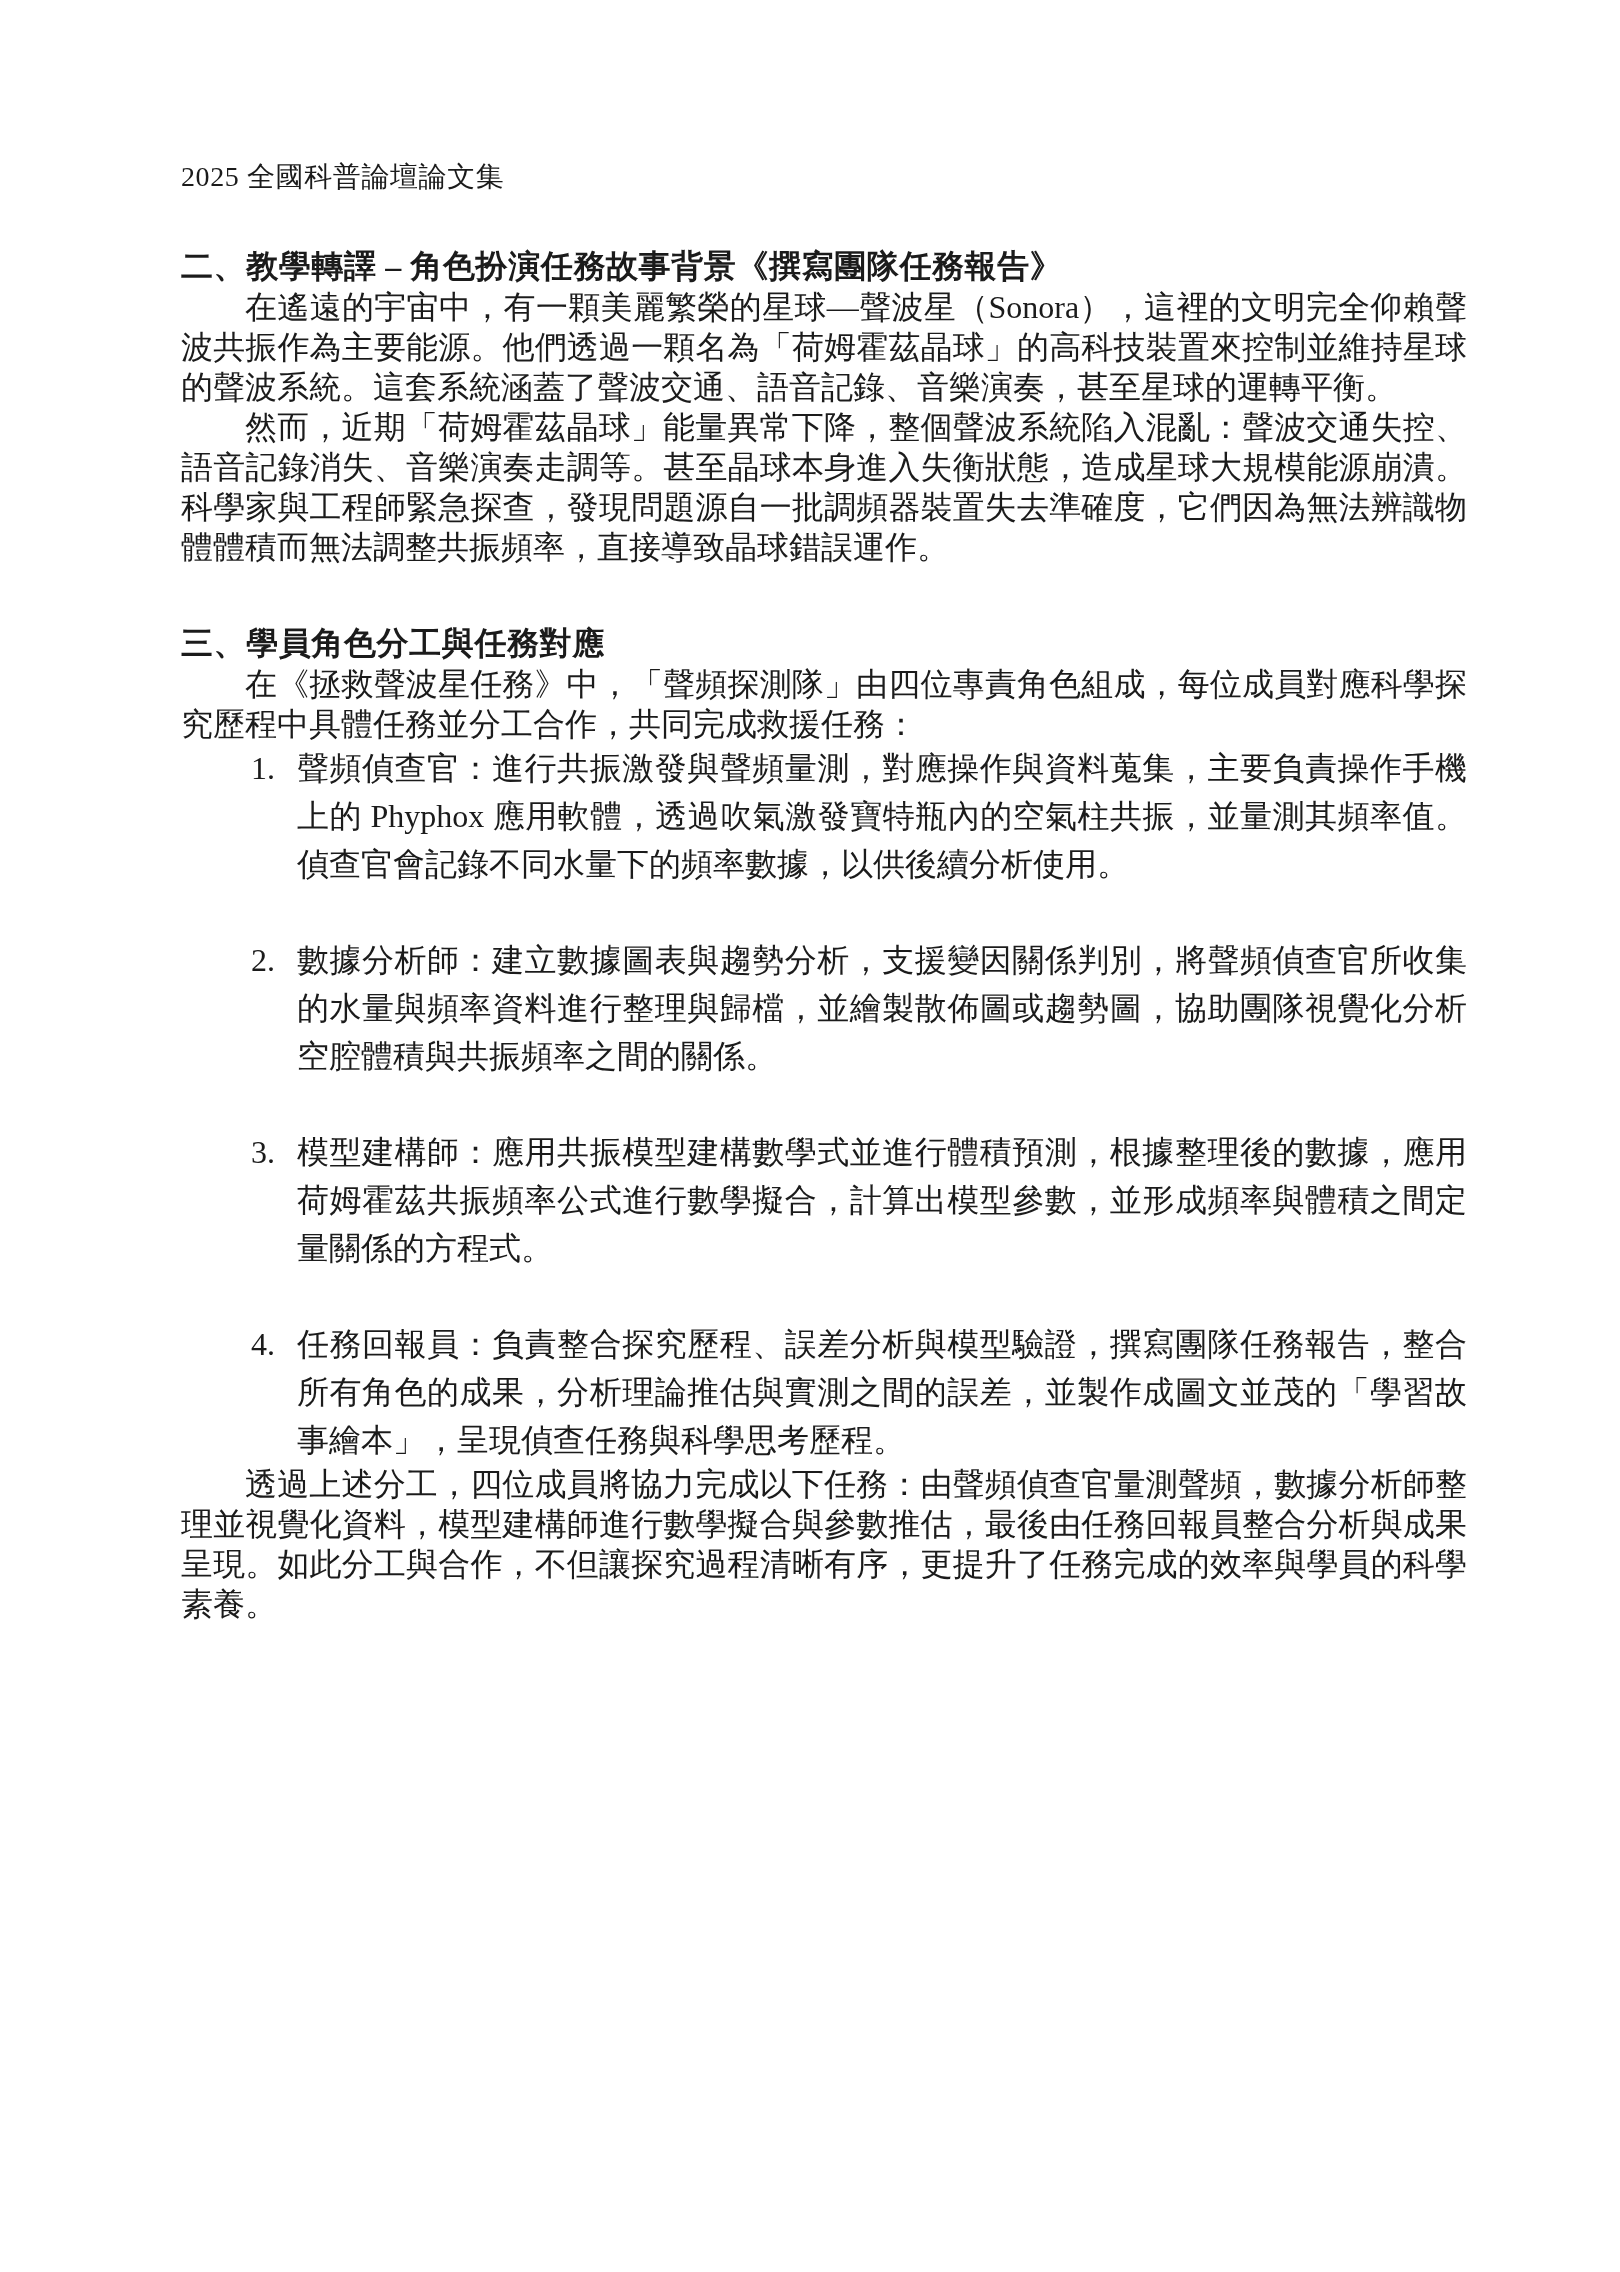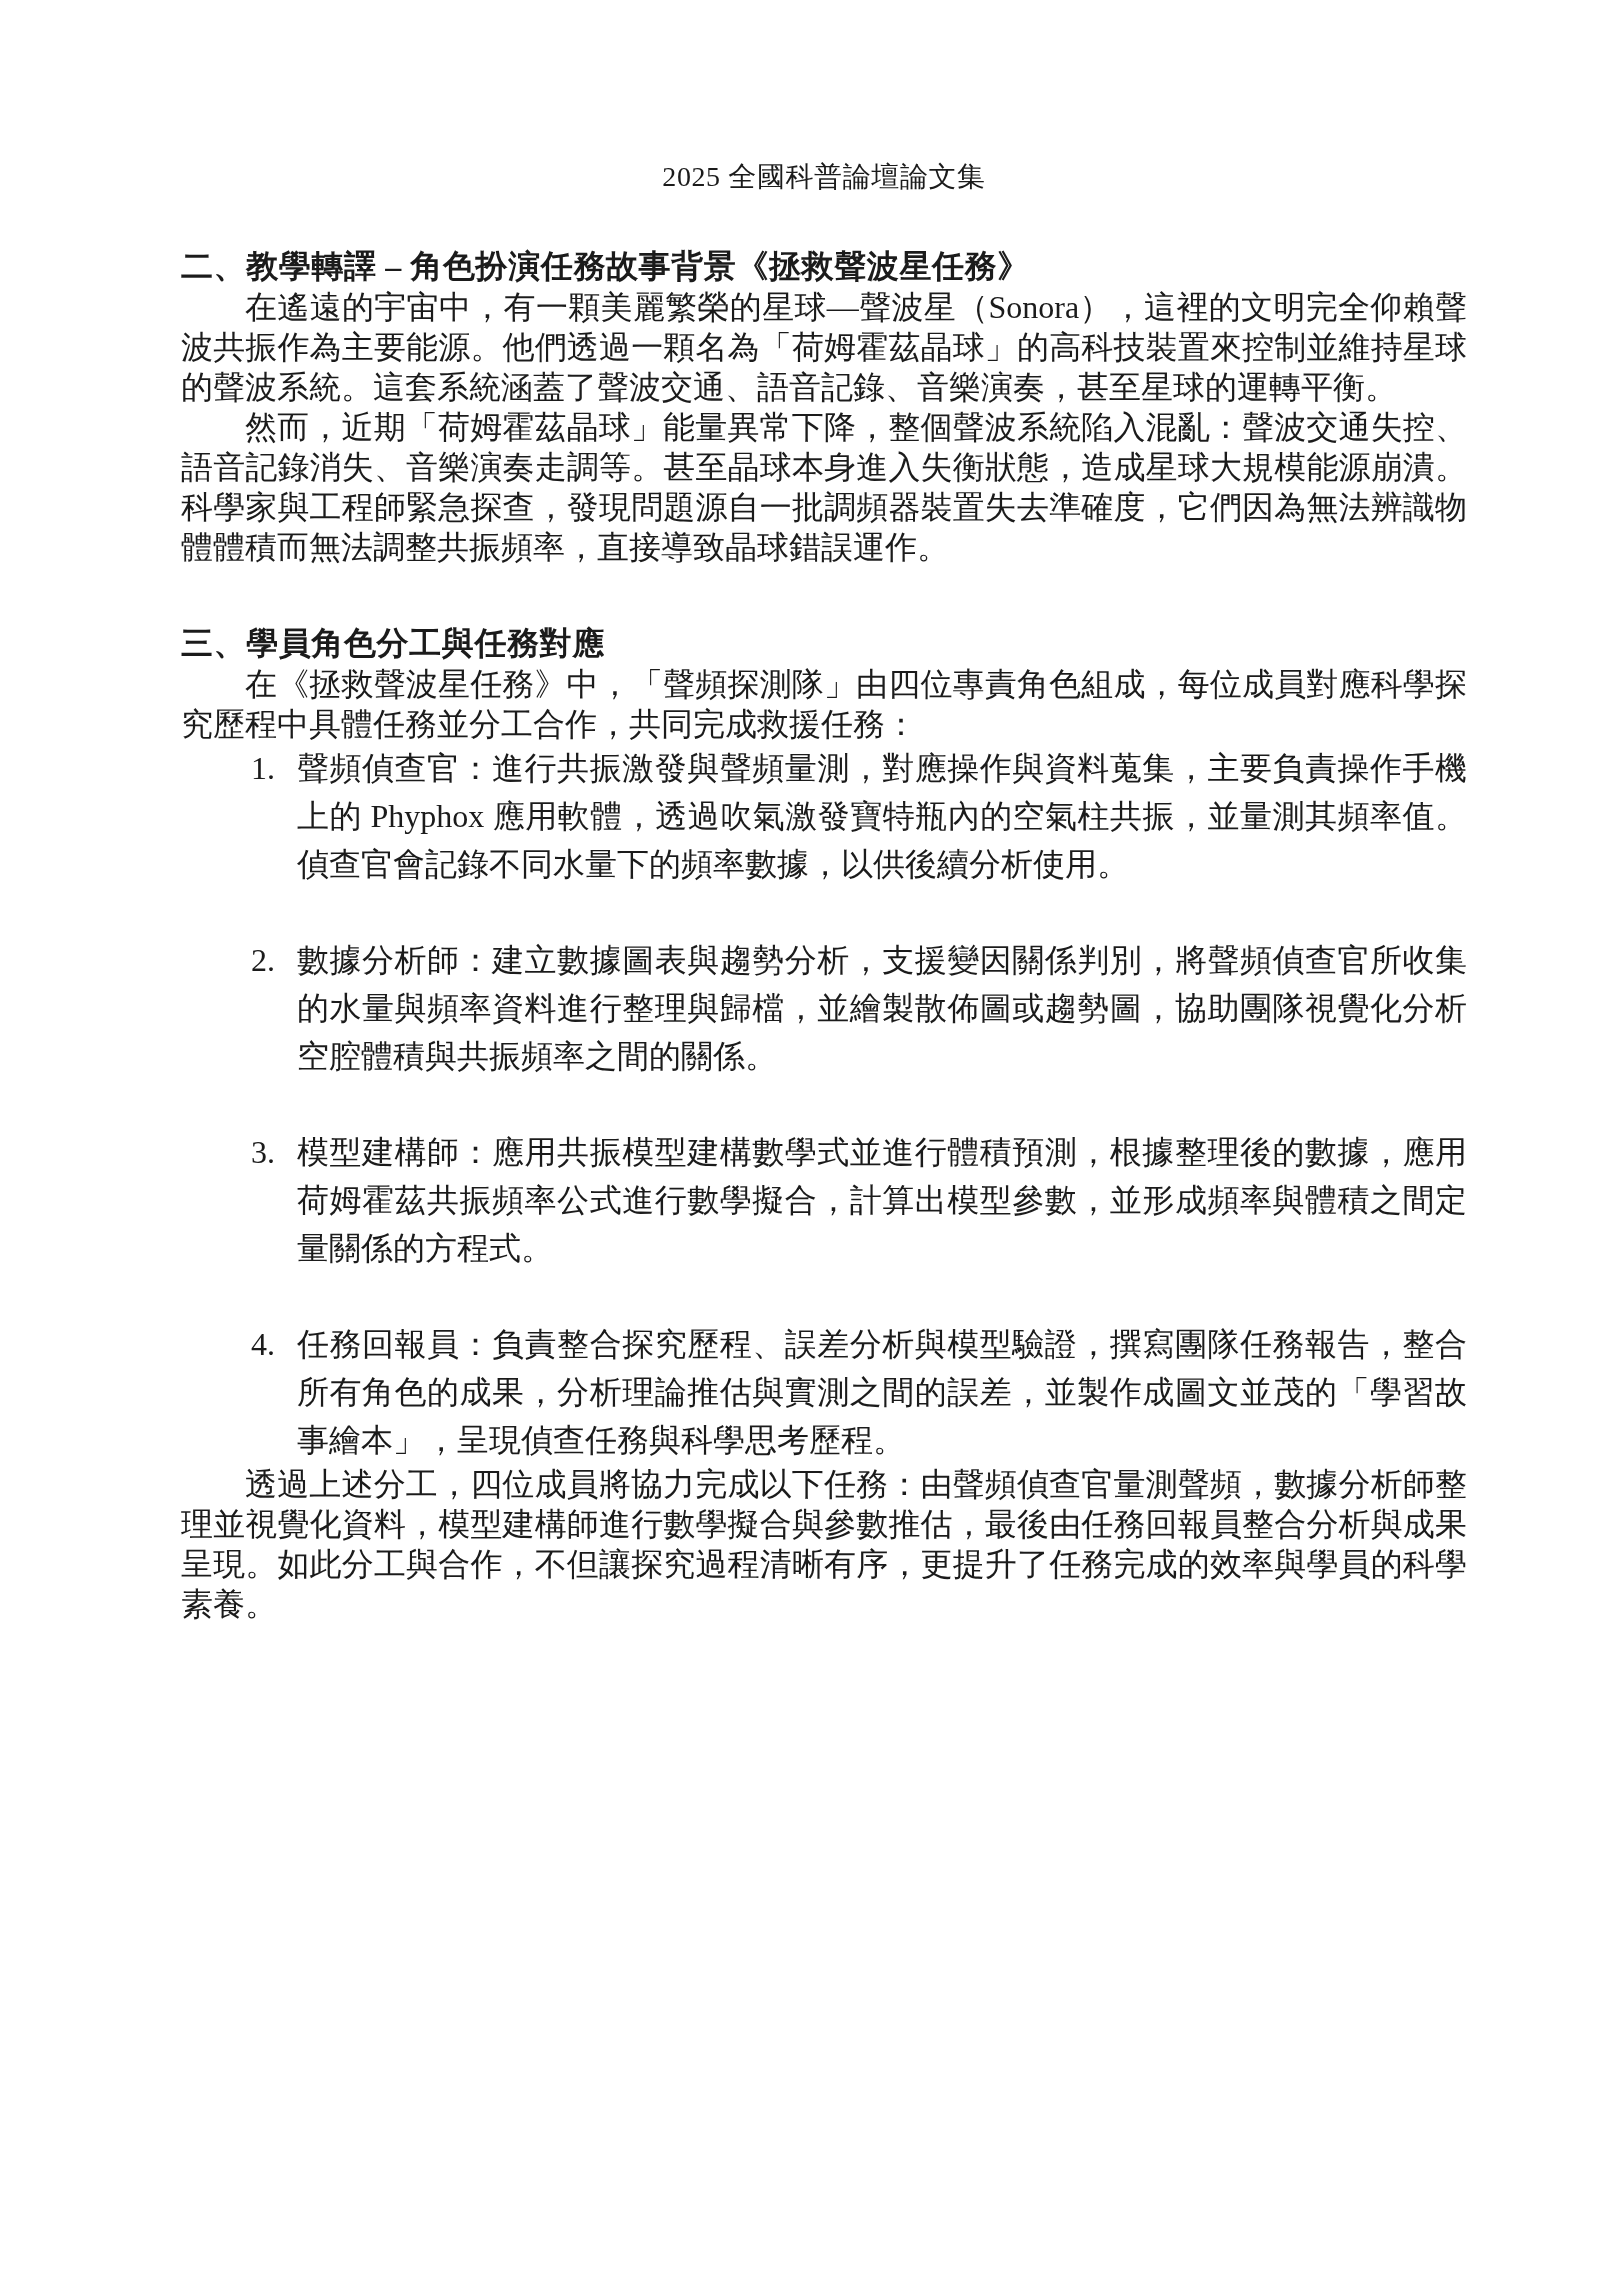--- a/index.html
+++ b/index.html
@@ -18,21 +18,21 @@
     overflow: hidden;
   }
   .content {
     position: absolute;
     left: 181px;
     right: 153px;
     top: 0;
   }
   .doc-header {
     margin-top: 158px;
-    text-align: center;
+    text-align: left;
     font-size: 28px;
     line-height: 37px;
     letter-spacing: 0.6px;
   }
   .section-heading {
     margin: 0;
     margin-top: 51px;
     font-size: 32px;
     font-weight: 700;
     line-height: 41px;
@@ -81,21 +81,21 @@
   }
 </style>
 </head>
 <body>
 
 <div class="page">
   <div class="content">
 
     <div class="doc-header">2025 全國科普論壇論文集</div>
 
-    <h1 class="section-heading">二、教學轉譯 – 角色扮演任務故事背景《拯救聲波星任務》</h1>
+    <h1 class="section-heading">二、教學轉譯 – 角色扮演任務故事背景《撰寫團隊任務報告》</h1>
 
     <p class="body-para">在遙遠的宇宙中，有一顆美麗繁榮的星球—聲波星（Sonora），這裡的文明完全仰賴聲波共振作為主要能源。他們透過一顆名為「荷姆霍茲晶球」的高科技裝置來控制並維持星球的聲波系統。這套系統涵蓋了聲波交通、語音記錄、音樂演奏，甚至星球的運轉平衡。</p>
     <p class="body-para">然而，近期「荷姆霍茲晶球」能量異常下降，整個聲波系統陷入混亂：聲波交通失控、語音記錄消失、音樂演奏走調等。甚至晶球本身進入失衡狀態，造成星球大規模能源崩潰。科學家與工程師緊急探查，發現問題源自一批調頻器裝置失去準確度，它們因為無法辨識物體體積而無法調整共振頻率，直接導致晶球錯誤運作。</p>
 
     <h2 class="section-heading second">三、學員角色分工與任務對應</h2>
 
     <p class="body-para">在《拯救聲波星任務》中，「聲頻探測隊」由四位專責角色組成，每位成員對應科學探究歷程中具體任務並分工合作，共同完成救援任務：</p>
 
     <ol class="roles-list">
       <li>

